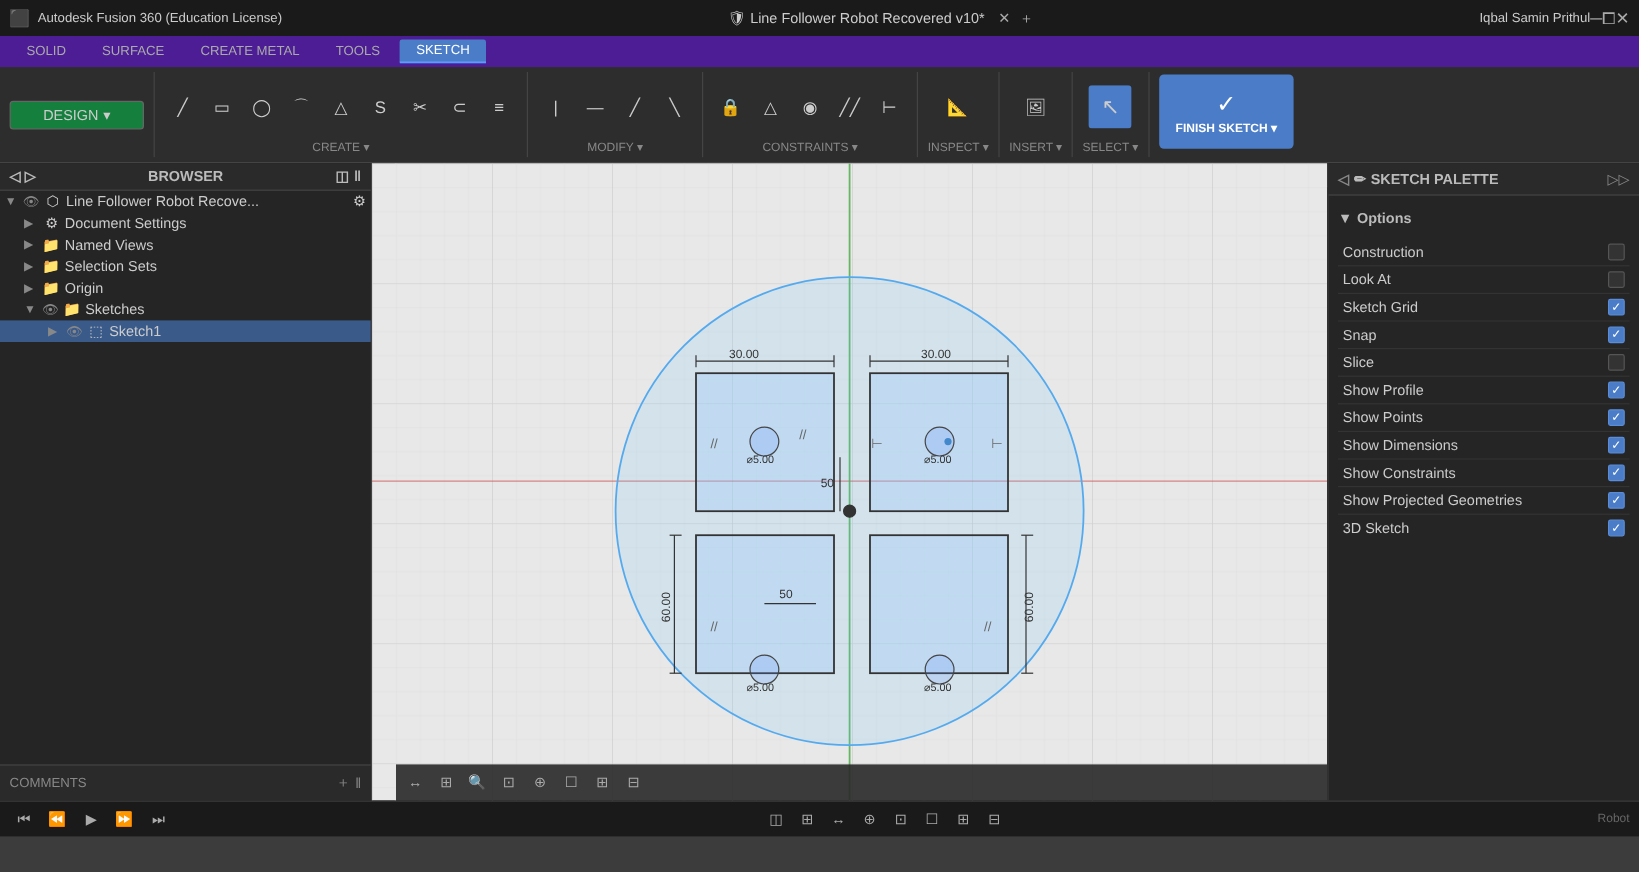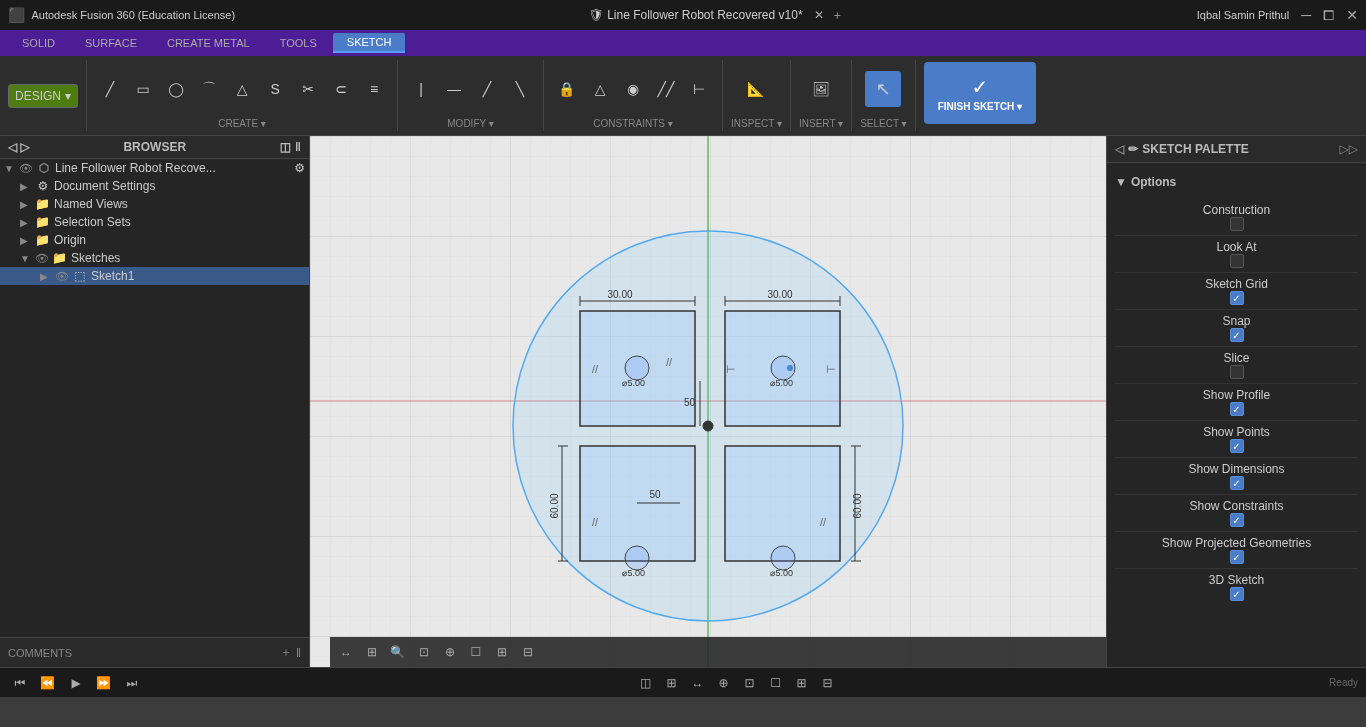--- a/index.html
+++ b/index.html
@@ -11,21 +11,21 @@
       background: #1a1a1a;
       display: flex;
       align-items: center;
       justify-content: space-between;
       padding: 0 8px;
       color: #ccc;
       font-size: 12px;
     }
     #titlebar .left { display: flex; align-items: center; gap: 6px; }
     #titlebar .center { flex: 1; text-align: center; font-size: 12px; }
-    #titlebar .right { display: flex; gap: 12px; align-items: center; }
+    #titlebar .right { display: flex; align-items: center; }
     #titlebar .win-btn { cursor: pointer; font-size: 14px; color: #aaa; }
 
     
     #tab-bar {
       display: flex;
       align-items: center;
       height: 26px;
       background: #4c1d95;
       padding: 0 8px;
       gap: 2px;
@@ -83,24 +83,24 @@
       cursor: pointer;
       display: flex;
       align-items: center;
       justify-content: center;
       color: #ccc;
       font-size: 14px;
     }
     .tool-btn.active { background: #4a7cc7; }
 
     .design-btn {
-      background: #4d7c0f;
+      background: #15803d;
       border: 1px solid #666;
       border-radius: 3px;
-      padding: 4px 6px;
+      padding: 4px 27px;
       cursor: pointer;
       color: #ccc;
       font-size: 12px;
       display: flex;
       align-items: center;
       gap: 4px;
     }
 
     .finish-sketch-btn {
       background: #4a7cc7;
@@ -224,21 +224,20 @@
     }
 
     .palette-row {
       display: flex;
       align-items: center;
       justify-content: space-between;
       padding: 4px 4px;
       font-size: 12px;
       color: #ccc;
       border-bottom: 1px solid #333;
-      flex-direction: column;
     }
 
     .palette-row:last-child { border-bottom: none; }
 
     .palette-row-label { flex: 1; cursor: pointer; }
 
     
     .checkbox {
       width: 14px;
       height: 14px;
@@ -725,15 +724,15 @@
     <button class="bottom-tool-btn">◫</button>
     <button class="bottom-tool-btn">⊞</button>
     <button class="bottom-tool-btn">↔</button>
     <button class="bottom-tool-btn">⊕</button>
     <button class="bottom-tool-btn">⊡</button>
     <button class="bottom-tool-btn">☐</button>
     <button class="bottom-tool-btn">⊞</button>
     <button class="bottom-tool-btn">⊟</button>
   </div>
   <div style="font-size:10px;color:#666;">
-    <span>Ready</span>
+    <span>Robot</span>
   </div>
 </div>
 
 </body></html>

